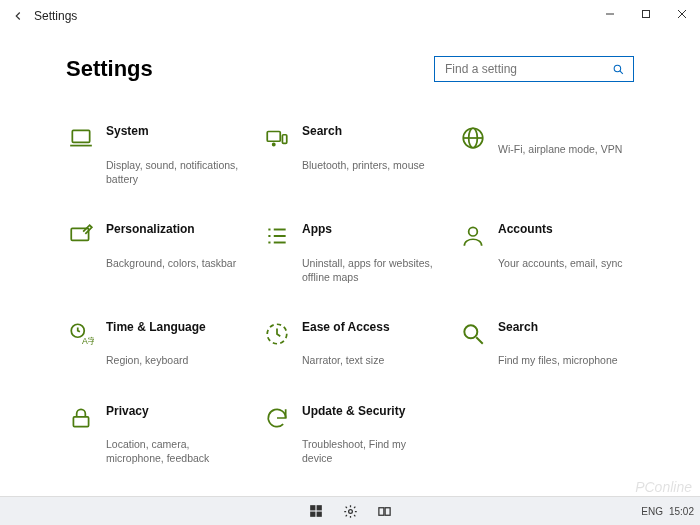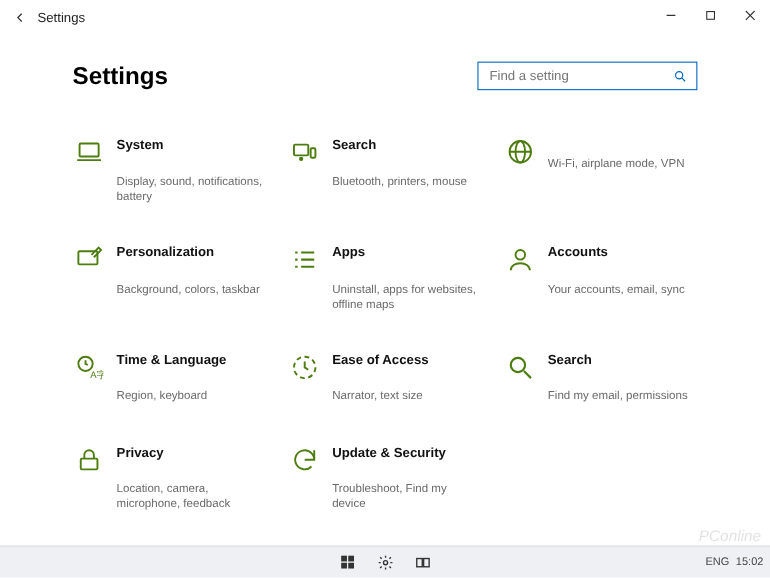--- a/index.html
+++ b/index.html
@@ -182,21 +182,21 @@
 
     <div class="tile">
       <div class="ic">
           <svg width="26" height="26" viewBox="0 0 24 24" fill="none" stroke="currentColor" stroke-width="1.8">
             <circle cx="10" cy="10" r="6"></circle>
             <line x1="15" y1="15" x2="21" y2="21"></line>
           </svg>
         </div>
       <div class="txt">
           <div class="t">Search</div>
-          <div class="d">Find my email, permissions</div>
+          <div class="d">Find my files, microphone</div>
         </div>
     </div>
 
     <div class="tile">
       <div class="ic">
           <svg width="26" height="26" viewBox="0 0 24 24" fill="none" stroke="currentColor" stroke-width="1.6">
             <rect x="5" y="11" width="14" height="9" rx="1"></rect>
             <path d="M8 11V8a4 4 0 0 1 8 0v3"></path>
           </svg>
         </div>

